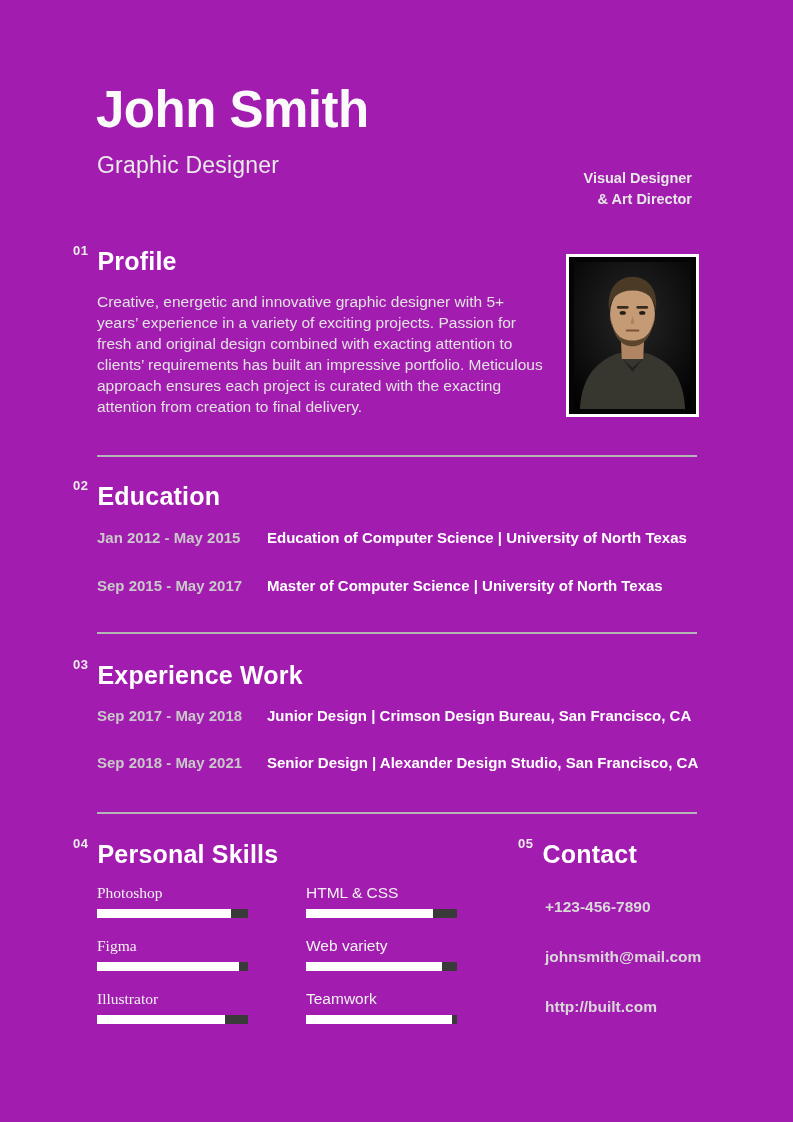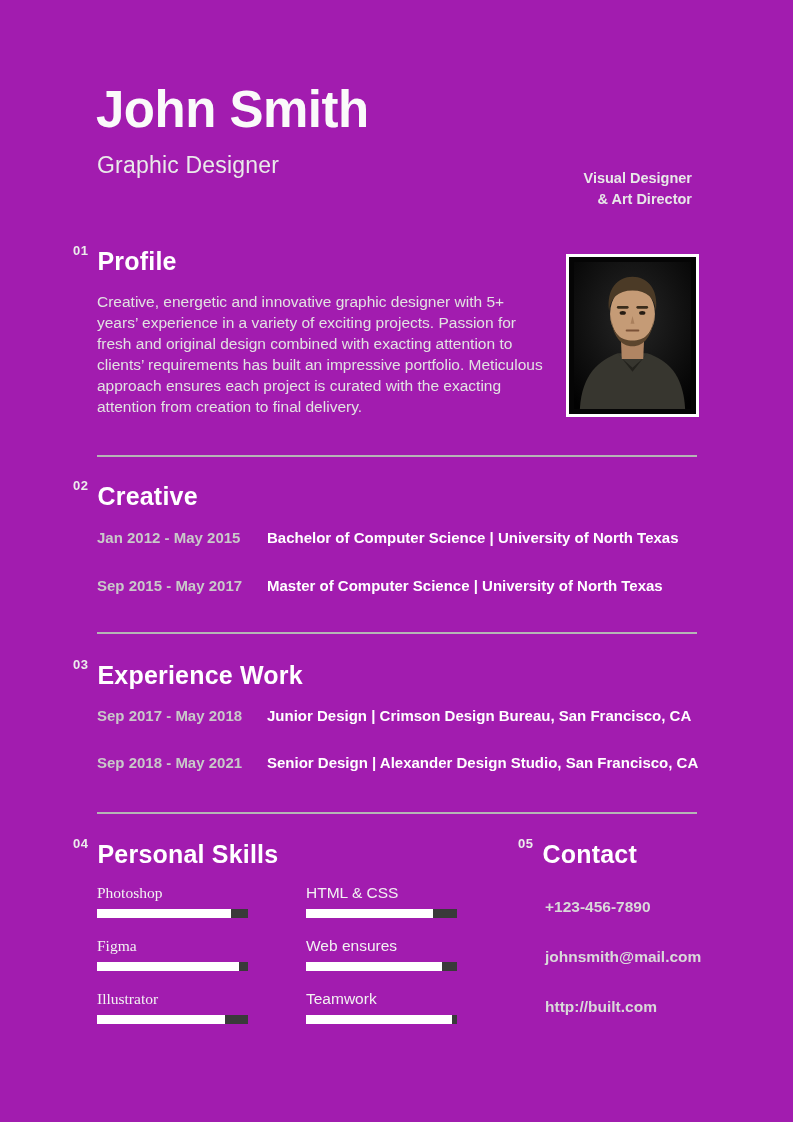--- a/index.html
+++ b/index.html
@@ -101,25 +101,25 @@
 
       <path d="M60,55 L58,63 L62,63 Z" fill="#a97f5c"></path>
       <rect x="53" y="69" width="14" height="2" rx="1" fill="#7a5136"></rect>
     </svg>
   </div>
 
   <div class="divider" style="top:455px;"></div>
 
   <div class="sec-head" style="left:73px;top:478px;">
     <span class="sec-num">02</span>
-    <span class="sec-title">Creative</span>
+    <span class="sec-title">Education</span>
   </div>
   <div class="row" style="top:529px;">
     <span class="row-date">Jan 2012 - May 2015</span>
-    <span class="row-detail">Bachelor of Computer Science | University of North Texas</span>
+    <span class="row-detail">Education of Computer Science | University of North Texas</span>
   </div>
   <div class="row" style="top:577px;">
     <span class="row-date">Sep 2015 - May 2017</span>
     <span class="row-detail">Master of Computer Science | University of North Texas</span>
   </div>
 
   <div class="divider" style="top:632px;"></div>
 
   <div class="sec-head" style="left:73px;top:657px;">
     <span class="sec-num">03</span>
@@ -163,21 +163,21 @@
   </div>
 
   <div class="skill-col" style="left:306px;">
     <div class="skill">
       <div class="skill-label">HTML &amp; CSS</div>
       <div class="skill-track">
         <div class="skill-fill" style="width: 84%;"></div>
       </div>
     </div>
     <div class="skill">
-      <div class="skill-label">Web ensures</div>
+      <div class="skill-label">Web variety</div>
       <div class="skill-track">
         <div class="skill-fill" style="width: 90%;"></div>
       </div>
     </div>
     <div class="skill">
       <div class="skill-label">Teamwork</div>
       <div class="skill-track">
         <div class="skill-fill" style="width: 97%;"></div>
       </div>
     </div>

